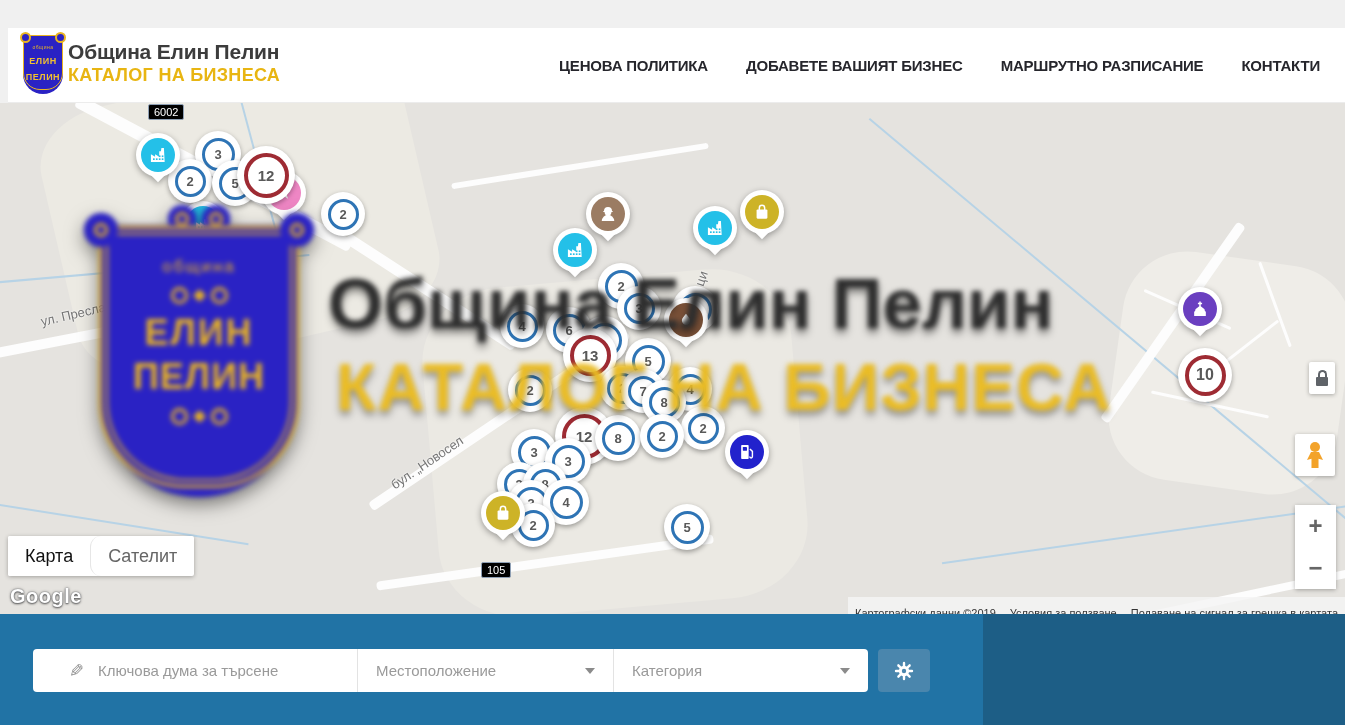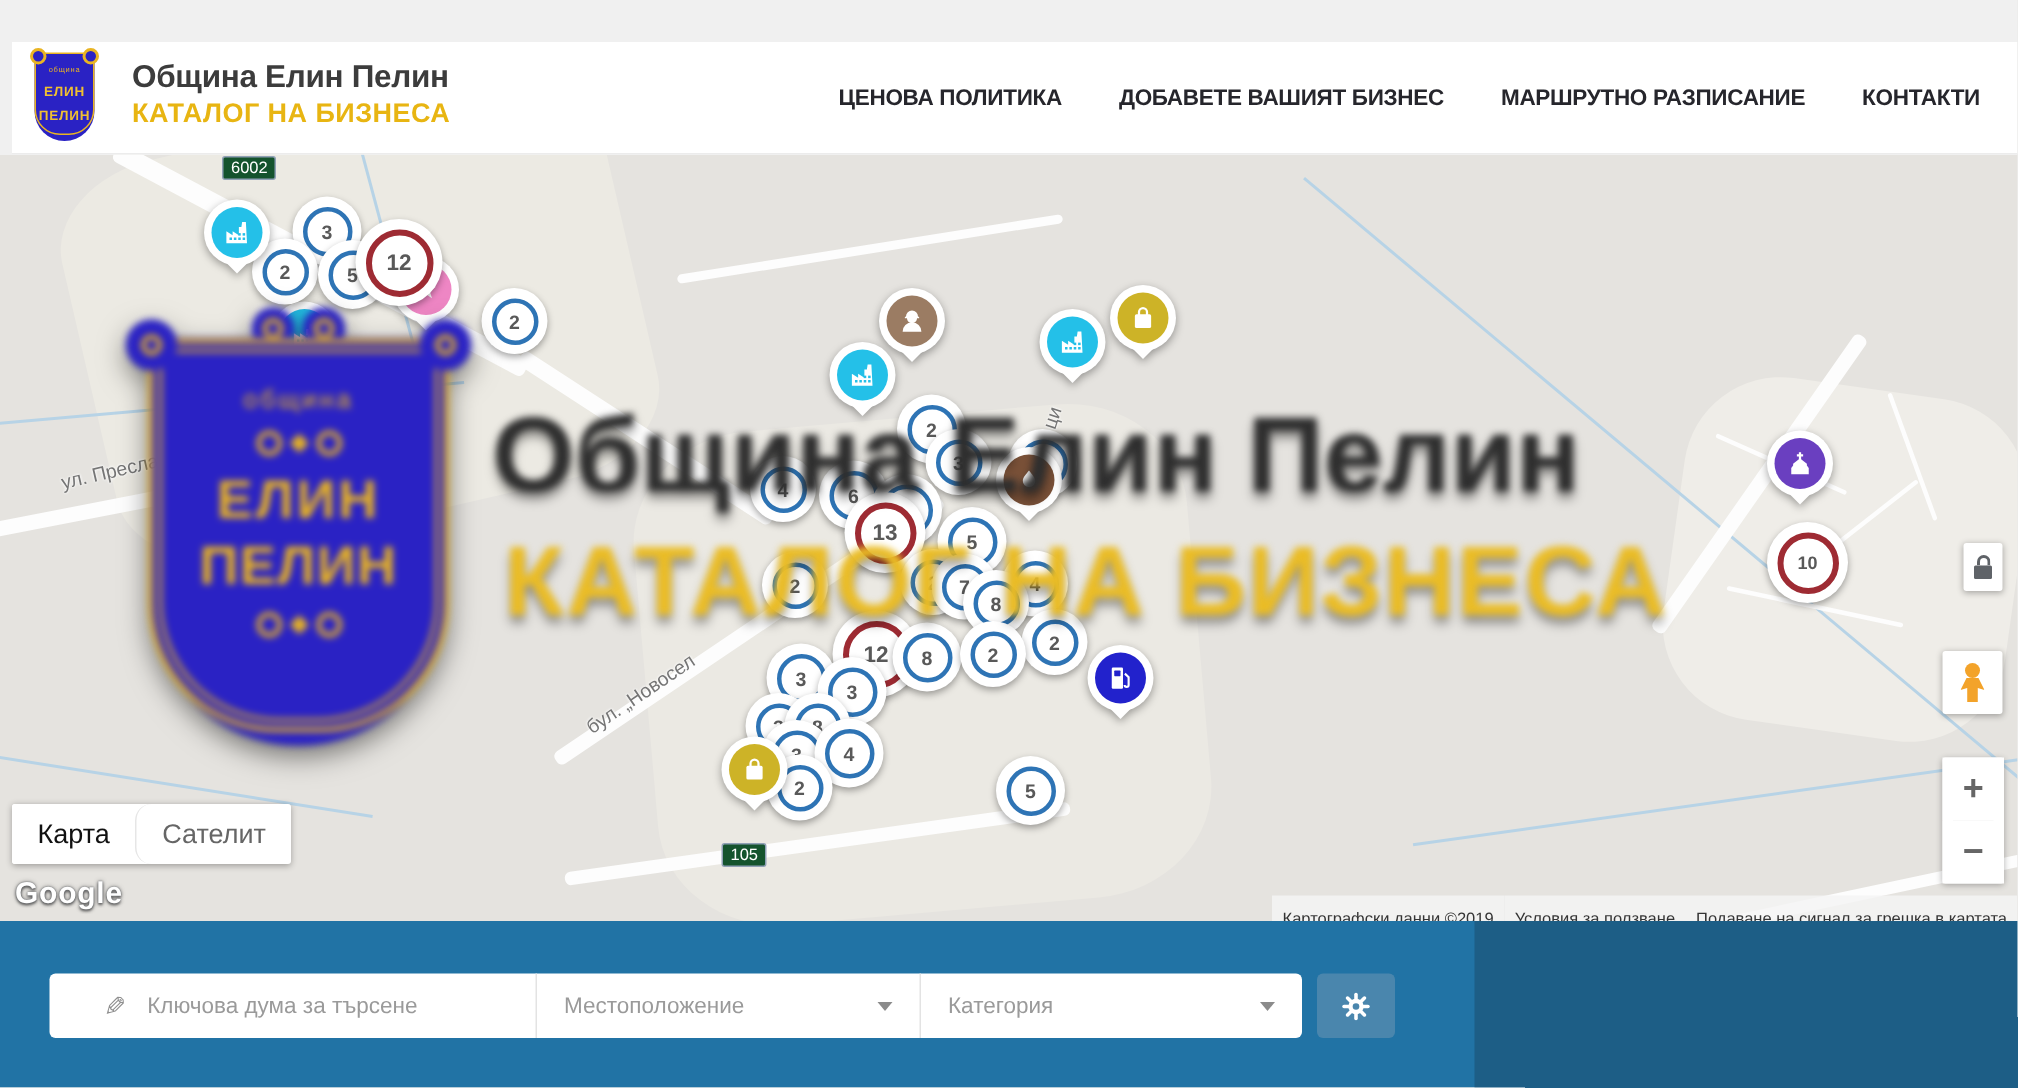--- a/index.html
+++ b/index.html
@@ -6,21 +6,21 @@
   html,body { width:1345px; height:725px; overflow:hidden; background:#f0f0f0;
               font-family:"Liberation Sans", sans-serif; }
   .page { position:relative; width:1345px; height:713px; }
 
   
   .top-strip { position:absolute; left:0; top:0; width:1345px; height:28px; background:#f0f0f0; }
   header { position:absolute; left:0; top:28px; width:1345px; height:75px; background:#fff;
            border-bottom:1px solid #ececec; z-index:20; }
   .left-strip { position:absolute; left:0; top:28px; width:8px; height:75px; background:#f0f0f0; z-index:21; }
   .brand { position:absolute; left:20px; top:4px; display:flex; align-items:center; text-decoration:none; cursor:pointer; }
-  .brand-text { margin-left:22px; }
+  .brand-text { margin-left:2px; }
   .brand-title { font-size:21px; font-weight:700; color:#3c3c3c; letter-spacing:-0.2px; }
   .brand-sub { font-size:18px; font-weight:700; color:#e8b512; letter-spacing:0.3px; margin-top:1px; }
   nav { position:absolute; right:25px; top:0; height:75px; display:flex; align-items:center; gap:38px; }
   nav a { font-size:15px; font-weight:700; color:#26262c; text-decoration:none; letter-spacing:-0.2px; cursor:pointer; white-space:nowrap; }
 
   
   .shield { position:relative; }
   .shield-sm { width:46px; height:62px; }
   .shield-sm .sbody { position:absolute; left:3px; top:4px; right:3px; bottom:0; background:#2a22c4;
                       border-radius:5px 5px 20px 20px; display:flex; flex-direction:column; align-items:center; }
@@ -33,21 +33,21 @@
   .shield-sm .t1 { font-size:9px; font-weight:700; color:#f0c030; line-height:10px; margin-top:6px; letter-spacing:0.5px; }
 
   
   .map { position:absolute; left:0; top:103px; width:1345px; height:511px; background:#e5e3df;
          overflow:hidden; cursor:grab; }
   .patch { position:absolute; }
   .road { position:absolute; background:#fdfdfd; border-radius:4px; }
   .stream { position:absolute; height:2px; background:#b7d3e6; }
   .street-label { position:absolute; font-size:13px; color:#757575; white-space:nowrap; z-index:1;
                   text-shadow:0 0 2px #fff,0 0 2px #fff; }
-  .road-badge { position:absolute; background:#14532d; color:#fff; font-size:11px; padding:1px 5px;
+  .road-badge { position:absolute; background:#000000; color:#fff; font-size:11px; padding:1px 5px;
                 border-radius:2px; border:1px solid #8fa0b5; z-index:1; }
 
   .markers-layer { position:absolute; left:0; top:0; width:100%; height:100%; }
   .cluster { position:absolute; background:#fff; border-radius:50%;
              box-shadow:0 2px 5px rgba(0,0,0,.35); display:flex; align-items:center; justify-content:center;
              z-index:2; cursor:pointer; }
   .cluster-ring { position:absolute; border-radius:50%; border-style:solid; }
   .cluster-n { position:relative; font-weight:700; font-size:13px; color:#595959; }
   .pin { position:absolute; width:44px; height:58px; z-index:3; cursor:pointer;
          filter:drop-shadow(0 2px 3px rgba(0,0,0,.35)); }
@@ -456,21 +456,21 @@
         <div class="cluster" style="left: 511px; top: 400px; width: 44px; height: 44px;">
           <span class="cluster-ring" style="border-color:#2e74b5;border-width:3.5px;width:31px;height:31px"></span>
           <span class="cluster-n">2</span>
         </div>
         <div class="cluster" style="left: 664px; top: 401px; width: 46px; height: 46px;">
           <span class="cluster-ring" style="border-color:#2e74b5;border-width:3.5px;width:33px;height:33px"></span>
           <span class="cluster-n">5</span>
         </div>
         <div class="cluster" style="left: 1178px; top: 245px; width: 54px; height: 54px; z-index: 6;">
           <span class="cluster-ring" style="border-color:#9e2b33;border-width:4.5px;width:41px;height:41px"></span>
-          <span class="cluster-n" style="font-size:12px">10</span>
+          <span class="cluster-n" style="font-size:16px">10</span>
         </div>
       </div>
 
     <div class="wm-shield">
       <span class="sc sc-cl">
           <i></i>
         </span>
         <span class="sc sc-cr">
           <i></i>
         </span>

